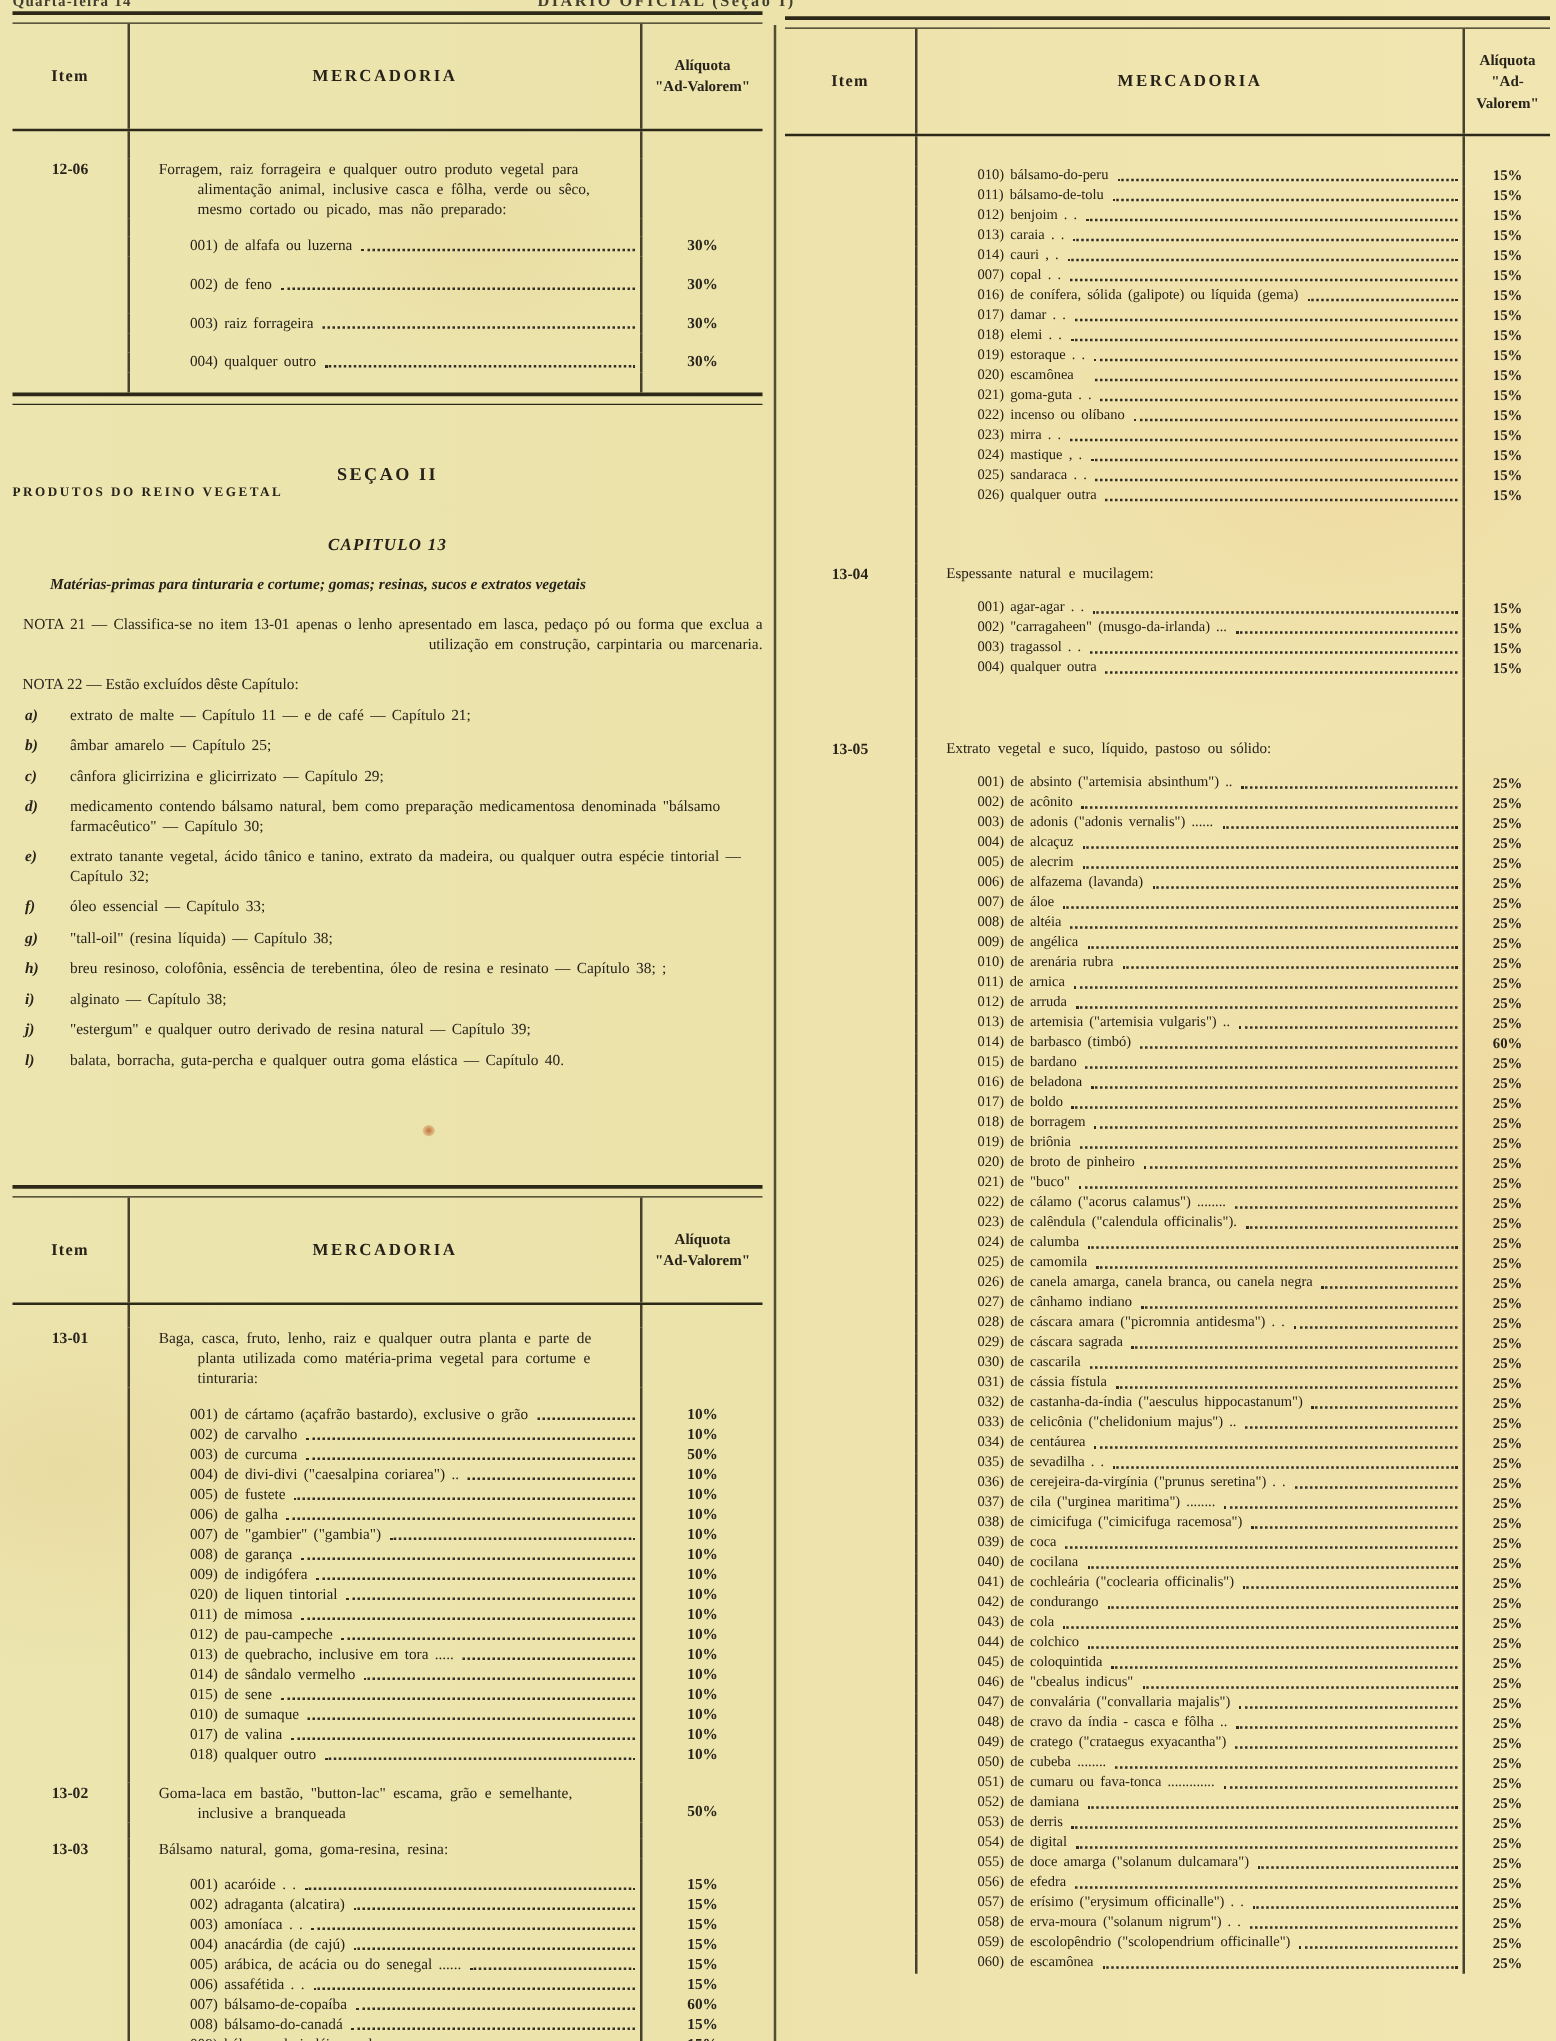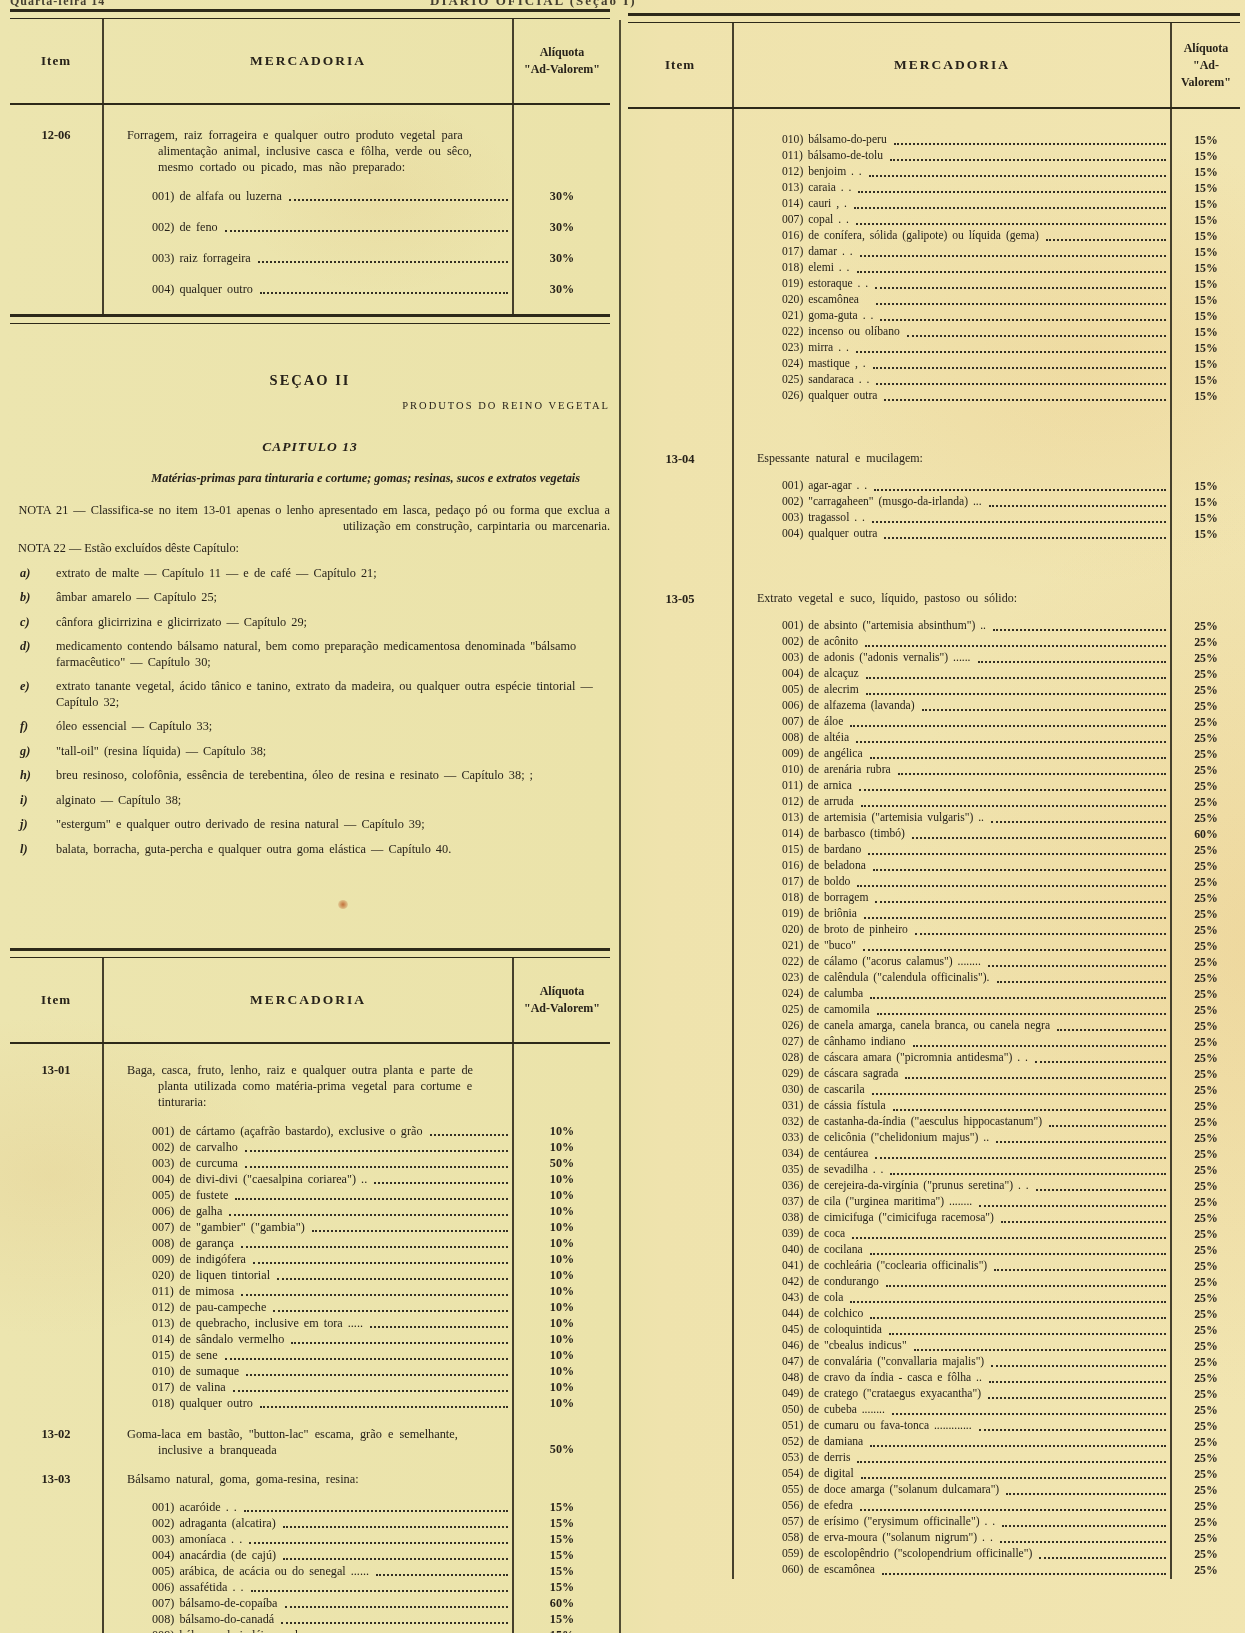--- a/index.html
+++ b/index.html
@@ -42,25 +42,25 @@
   .subline{display:flex;align-items:flex-end;padding-left:48px;padding-right:2px;}
   .sub-x{padding-left:36px;text-indent:-36px;font-size:12.2px;line-height:15.2px;word-spacing:2px;}
   .leader{flex:1 1 12px;min-width:10px;border-bottom:2px dotted #332f24;margin:0 2px 3px 7px;}
   
   .t-tight .sub-x{font-size:11.6px;line-height:14.4px;}
   .t-tight .desc{font-size:12px;line-height:15px;}
   .t-tight .leader{border-bottom-width:2px;margin-bottom:2px;}
   .t-tight .rate{font-size:11.8px;}
   
   .sec-title{font-weight:bold;text-align:center;font-size:14.5px;letter-spacing:2px;}
-  .sec-sub{font-weight:normal;text-align:right;font-size:10.5px;letter-spacing:2px;margin-top:11px;}
+  .sec-sub{font-weight:bold;text-align:left;font-size:10.5px;letter-spacing:2px;}
   .cap-title{font-weight:bold;font-style:italic;text-align:center;font-size:13.5px;letter-spacing:1px;margin-top:28px;}
-  .cap-desc{font-weight:bold;font-style:italic;text-align:right;font-size:12.3px;line-height:16px;margin-top:15px;padding:0 30px;}
+  .cap-desc{font-weight:bold;font-style:italic;text-align:left;font-size:12.3px;line-height:16px;margin-top:15px;padding:0 30px;}
   .nota{margin-top:17px;margin-left:8px;padding-left:46px;text-indent:-46px;font-size:12.3px;line-height:15.5px;word-spacing:2px;text-align:right;}
-  .nota-intro{margin-top:7px;margin-left:8px;font-size:12.3px;line-height:15.5px;}
+  .nota-intro{margin-top:17px;margin-left:8px;font-size:12.3px;line-height:15.5px;}
   .nota-item{display:flex;margin-top:9px;font-size:12.3px;line-height:15.5px;}
   .nl{flex:0 0 36px;padding-left:10px;font-style:italic;font-weight:bold;}
   .nt{flex:1;padding-right:2px;word-spacing:2px;}
 </style>
 </head>
 <body>
 
 <div class="page">
   <div class="stain-dot"></div>
 

